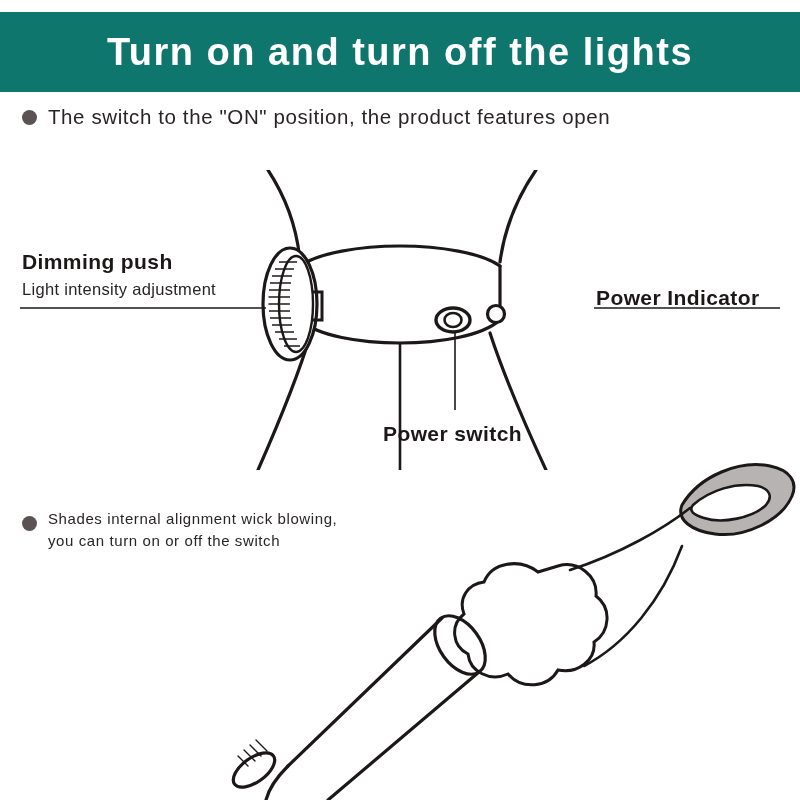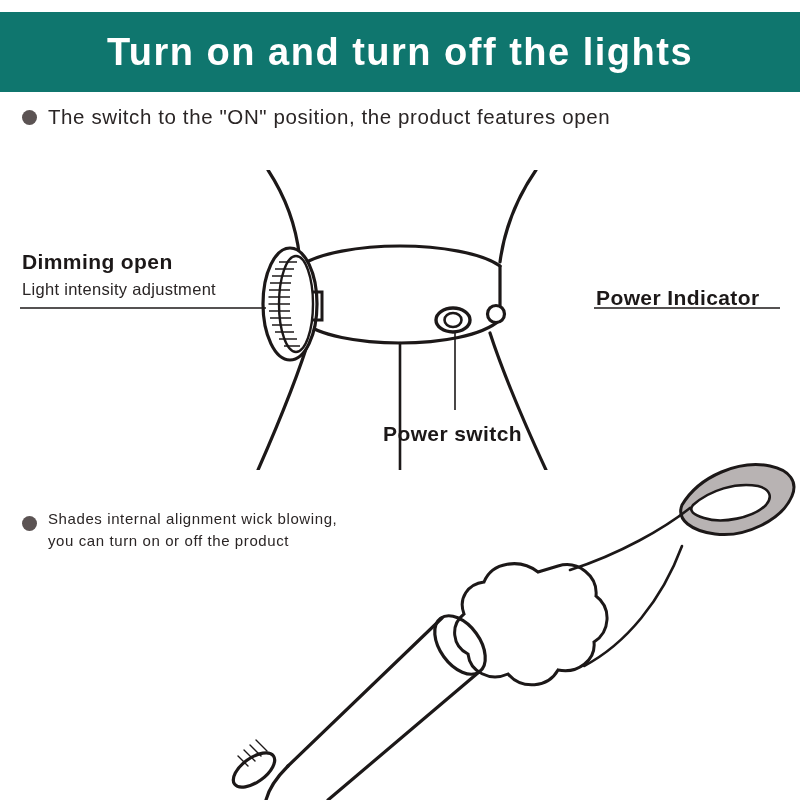--- a/index.html
+++ b/index.html
@@ -191,31 +191,31 @@
         <circle cx="496" cy="144" r="8.5" fill="#ffffff" stroke="#1c1818" stroke-width="3.2"></circle>
       </g>
 
       <g stroke="#1c1818" stroke-width="1.6" fill="none">
         <line x1="20" y1="138" x2="266" y2="138"></line>
         <line x1="594" y1="138" x2="780" y2="138"></line>
         <line x1="455" y1="163" x2="455" y2="240"></line>
       </g>
     </svg>
 
-    <div class="label-bold" style="left:22px; top:80px;">Dimming open</div>
+    <div class="label-bold" style="left:22px; top:80px;">Dimming push</div>
     <div class="label-sub" style="left:22px; top:110px;">Light intensity adjustment</div>
     <div class="label-bold" style="left:383px; top:252px;">Power switch</div>
     <div class="label-bold" style="left:596px; top:116px;">Power Indicator</div>
   </div>
 
   <div class="lower-bullet">
     <div class="bullet-dot"></div>
     <div class="lower-text">
       <span>Shades internal alignment wick blowing,</span>
-      <span>you can turn on or off the product</span>
+      <span>you can turn on or off the switch</span>
     </div>
   </div>
 
   <div class="bottom-art">
     <svg width="630" height="350" viewBox="0 0 630 350">
 
       <g>
         <path d="M512 55 C 530 25, 570 10, 600 16 C 620 20, 628 32, 622 46 C 612 70, 575 88, 545 84 C 522 81, 506 70, 512 55 Z" fill="#b8b3b3" stroke="#1c1818" stroke-width="3"></path>
         <path d="M523 55 C 540 40, 566 32, 588 36 C 600 39, 603 47, 596 55 C 583 68, 552 74, 534 68 C 524 65, 518 61, 523 55 Z" fill="#ffffff" stroke="#1c1818" stroke-width="2.6"></path>
       </g>

